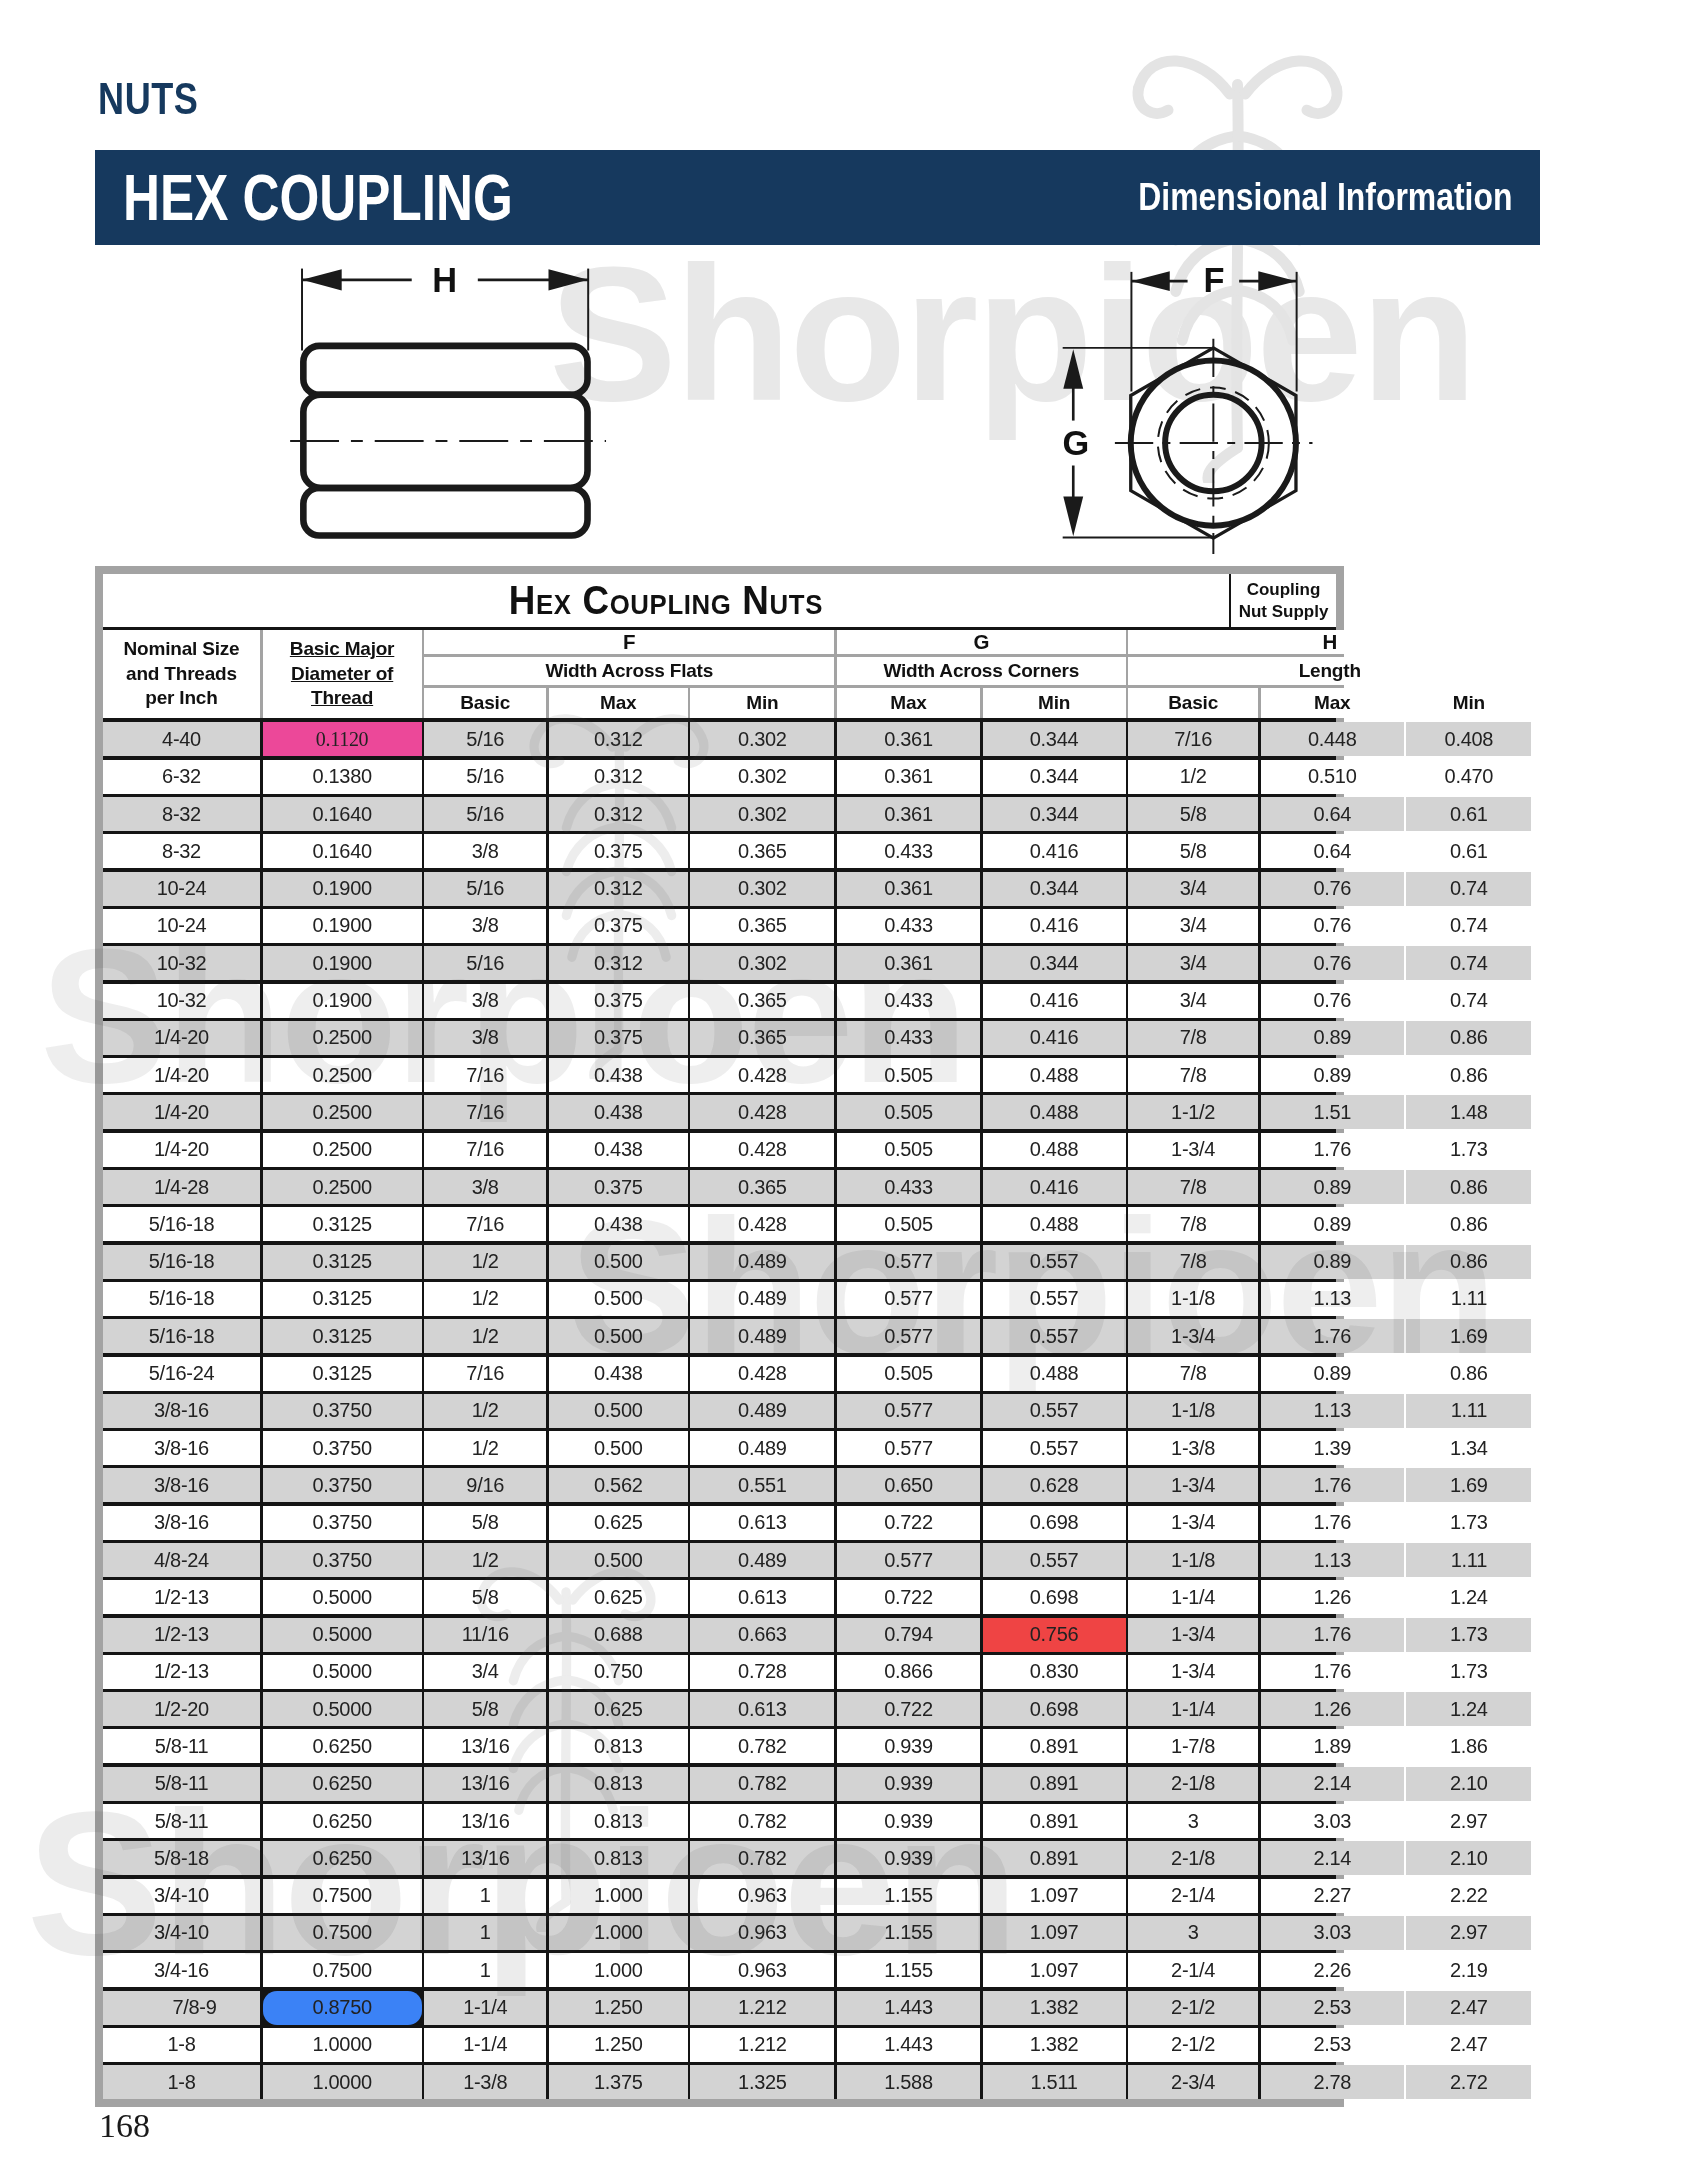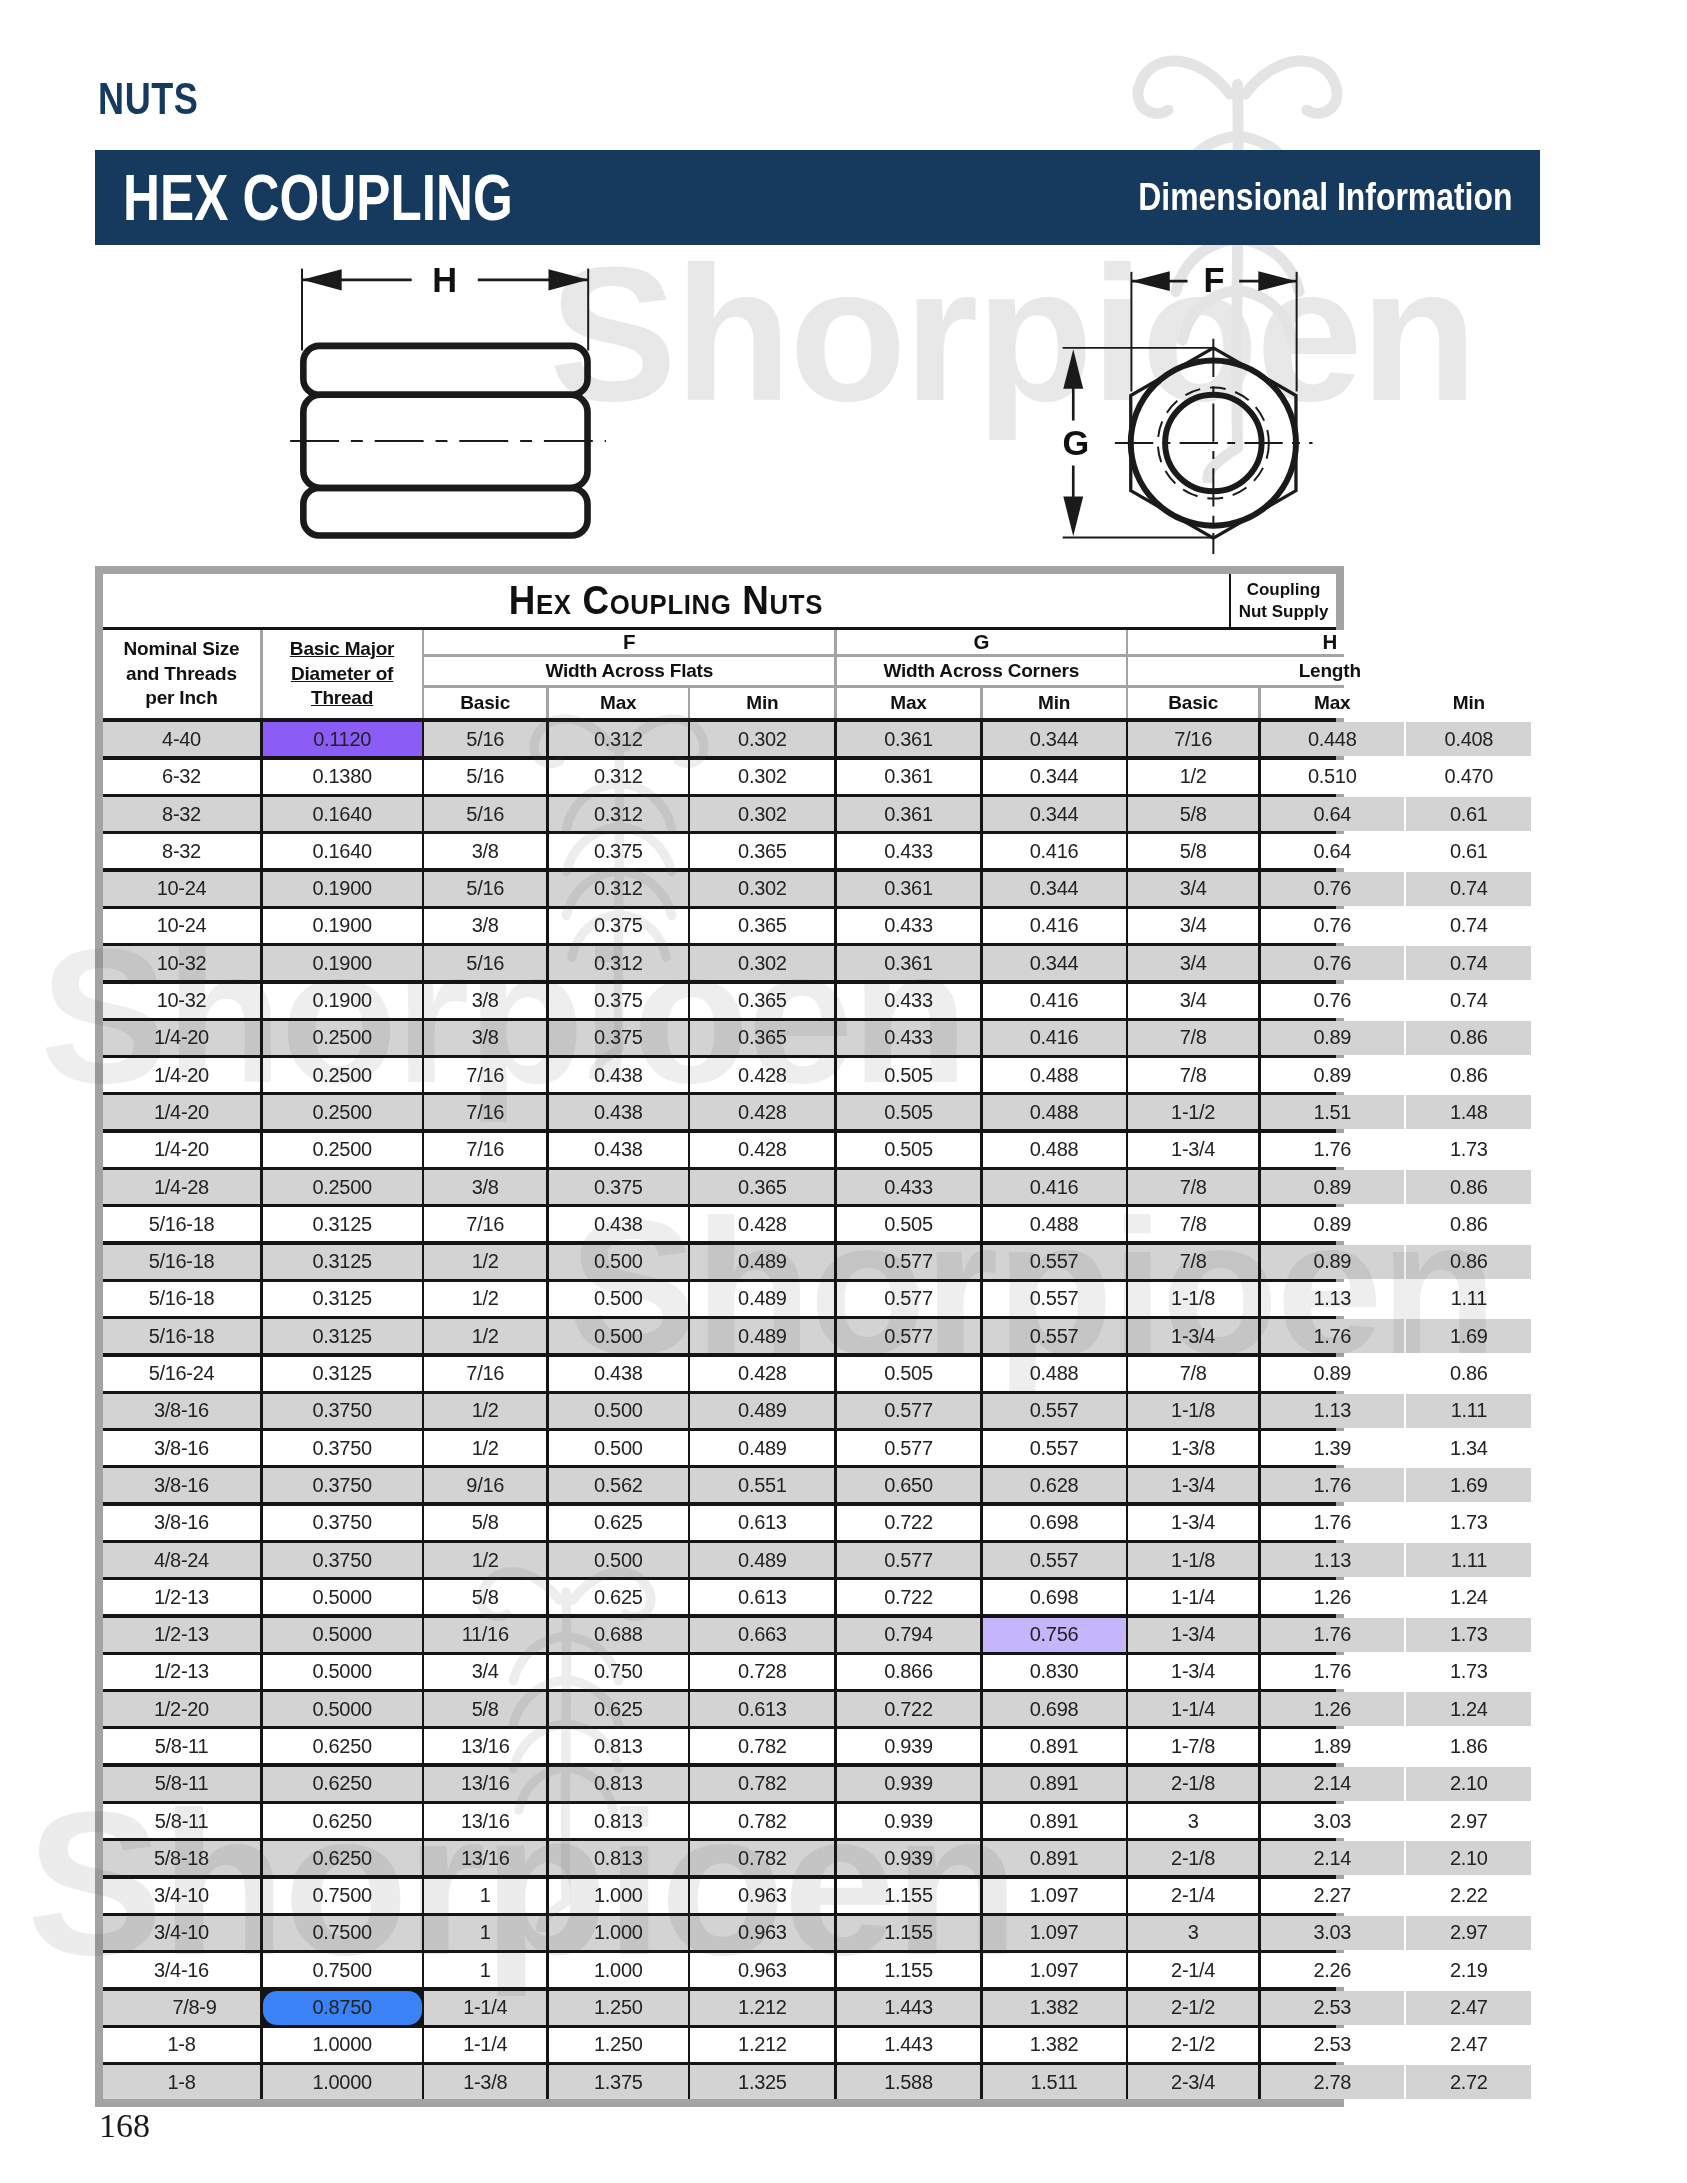--- a/index.html
+++ b/index.html
@@ -224,21 +224,21 @@
     <div class="hcell s5">Min</div>
     <div class="hcell s6">Max</div>
     <div class="hcell s7">Min</div>
     <div class="hcell s8">Basic</div>
     <div class="hcell s9">Max</div>
     <div class="hcell s10">Min</div>
   </div>
 
   <div class="tbl-body">
       <div class="cell" style="background: rgb(211, 211, 211);">4-40</div>
-      <div class="cell" style="background: #8b5cf6;">0.1120</div>
+      <div class="cell" style="background: #ec4899; font-family: Liberation Serif, serif;">0.1120</div>
       <div class="cell" style="background: rgb(211, 211, 211);">5/16</div>
       <div class="cell" style="background: rgb(211, 211, 211);">0.312</div>
       <div class="cell" style="background: rgb(211, 211, 211);">0.302</div>
       <div class="cell" style="background: rgb(211, 211, 211);">0.361</div>
       <div class="cell" style="background: rgb(211, 211, 211);">0.344</div>
       <div class="cell" style="background: rgb(211, 211, 211);">7/16</div>
       <div class="cell" style="background: rgb(211, 211, 211);">0.448</div>
       <div class="cell" style="background: rgb(211, 211, 211);">0.408</div>
       <div class="cell">6-32</div>
       <div class="cell">0.1380</div>
@@ -469,21 +469,21 @@
       <div class="cell">0.698</div>
       <div class="cell">1-1/4</div>
       <div class="cell">1.26</div>
       <div class="cell">1.24</div>
       <div class="cell" style="background: rgb(211, 211, 211);">1/2-13</div>
       <div class="cell" style="background: rgb(211, 211, 211);">0.5000</div>
       <div class="cell" style="background: rgb(211, 211, 211);">11/16</div>
       <div class="cell" style="background: rgb(211, 211, 211);">0.688</div>
       <div class="cell" style="background: rgb(211, 211, 211);">0.663</div>
       <div class="cell" style="background: rgb(211, 211, 211);">0.794</div>
-      <div class="cell" style="background: #c4b5fd;">0.756</div>
+      <div class="cell" style="background: #ef4444;">0.756</div>
       <div class="cell" style="background: rgb(211, 211, 211);">1-3/4</div>
       <div class="cell" style="background: rgb(211, 211, 211);">1.76</div>
       <div class="cell" style="background: rgb(211, 211, 211);">1.73</div>
       <div class="cell">1/2-13</div>
       <div class="cell">0.5000</div>
       <div class="cell">3/4</div>
       <div class="cell">0.750</div>
       <div class="cell">0.728</div>
       <div class="cell">0.866</div>
       <div class="cell">0.830</div>

